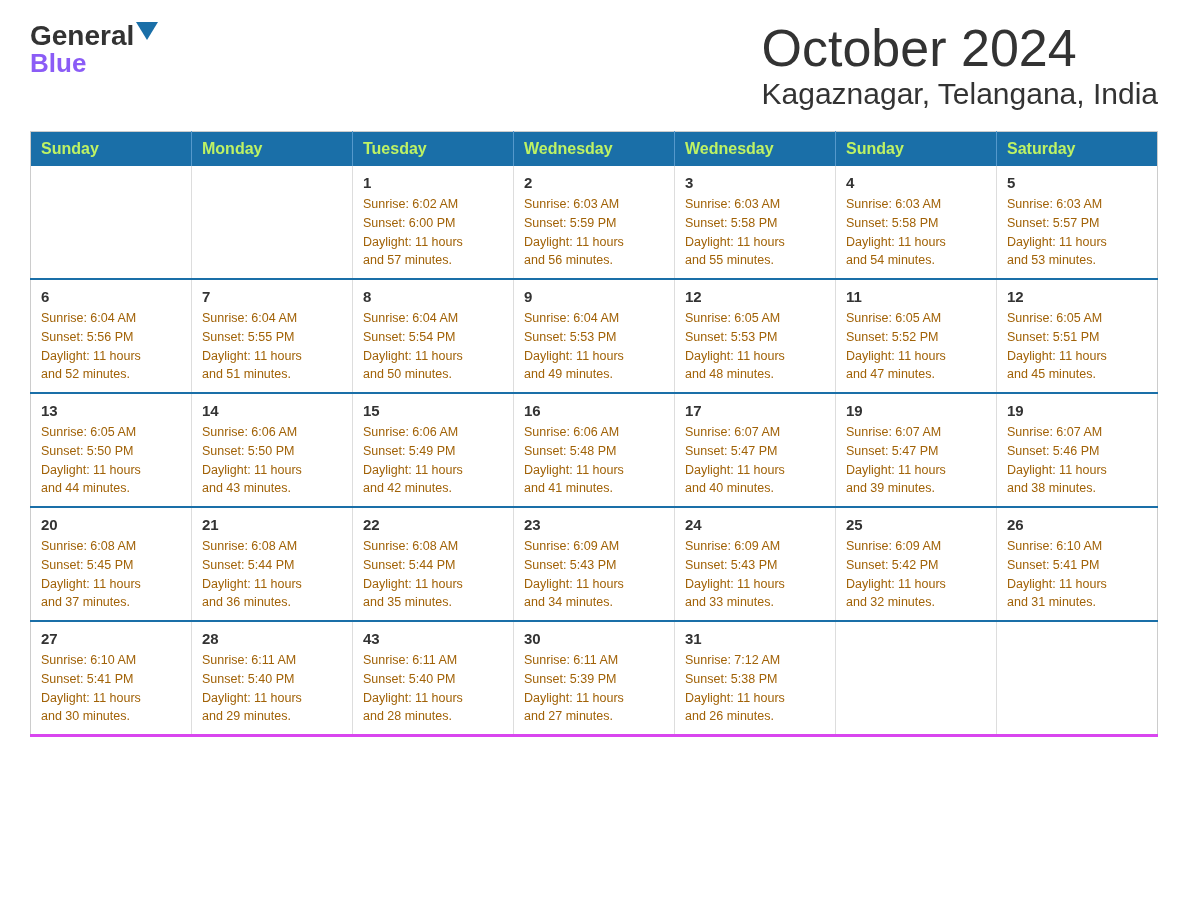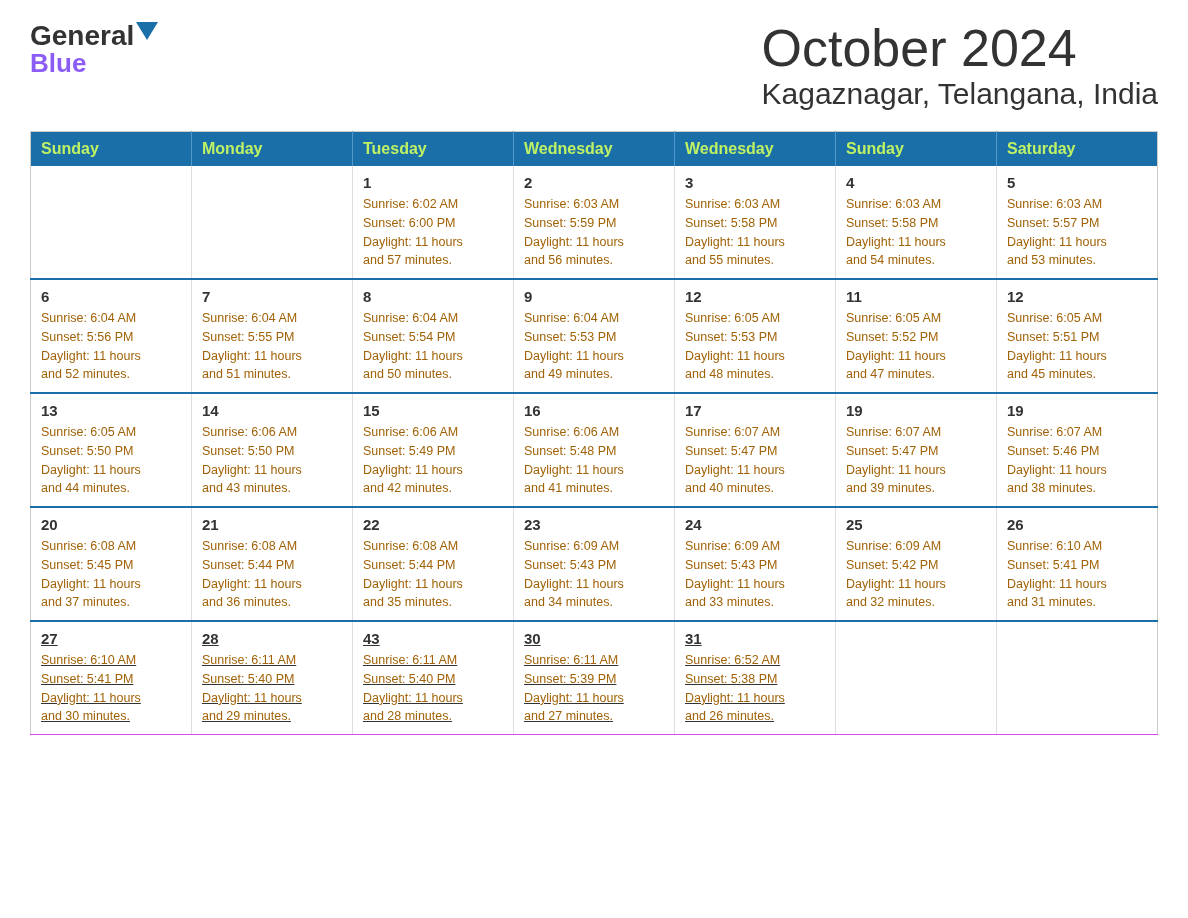--- a/index.html
+++ b/index.html
@@ -58,22 +58,21 @@
       border-bottom: 2px solid #1a6fa8;
       font-size: 13px;
       color: #333;
       width: calc(100% / 7);
       min-height: 100px;
     }
     .calendar tbody tr td:last-child {
       border-right: none;
     }
     .calendar tbody tr:last-child td {
-      border-bottom: 1px solid #d946ef;
-      text-decoration: underline;
+      border-bottom: 3px solid #d946ef;
     }
     .day-number {
       font-size: 15px;
       font-weight: bold;
       color: #333;
       display: block;
       margin-bottom: 4px;
     }
     .day-info {
       font-size: 12.5px;
@@ -337,21 +336,21 @@
         </td>
         <td>
           <span class="day-number">30</span>
           <div class="day-info" style="white-space: pre-line;">Sunrise: 6:11 AM
 Sunset: 5:39 PM
 Daylight: 11 hours
 and 27 minutes.</div>
         </td>
         <td>
           <span class="day-number">31</span>
-          <div class="day-info" style="white-space: pre-line;">Sunrise: 6:52 AM
+          <div class="day-info" style="white-space: pre-line;">Sunrise: 7:12 AM
 Sunset: 5:38 PM
 Daylight: 11 hours
 and 26 minutes.</div>
         </td>
         <td class="empty-cell"></td>
         <td class="empty-cell"></td>
       </tr>
     </tbody>
 </table>
 

